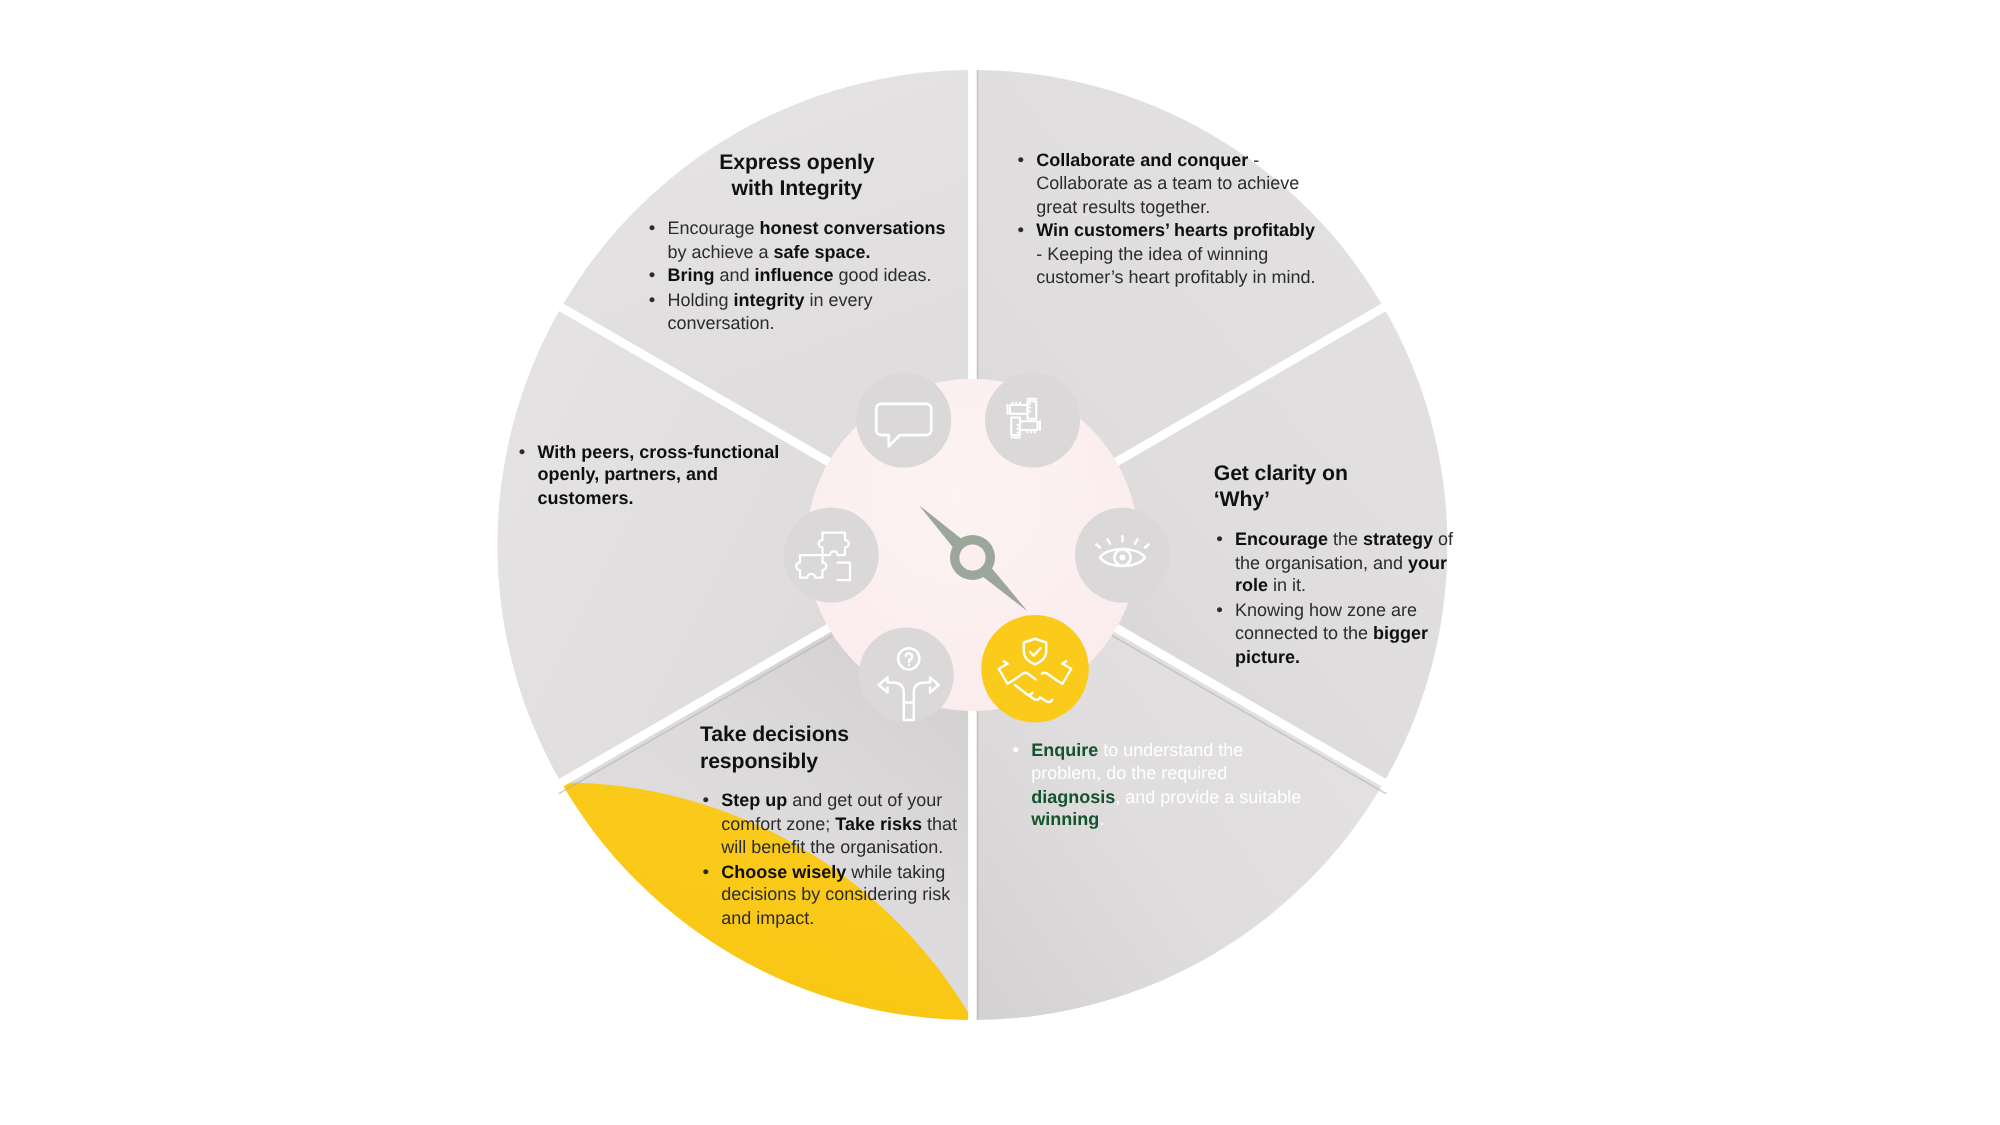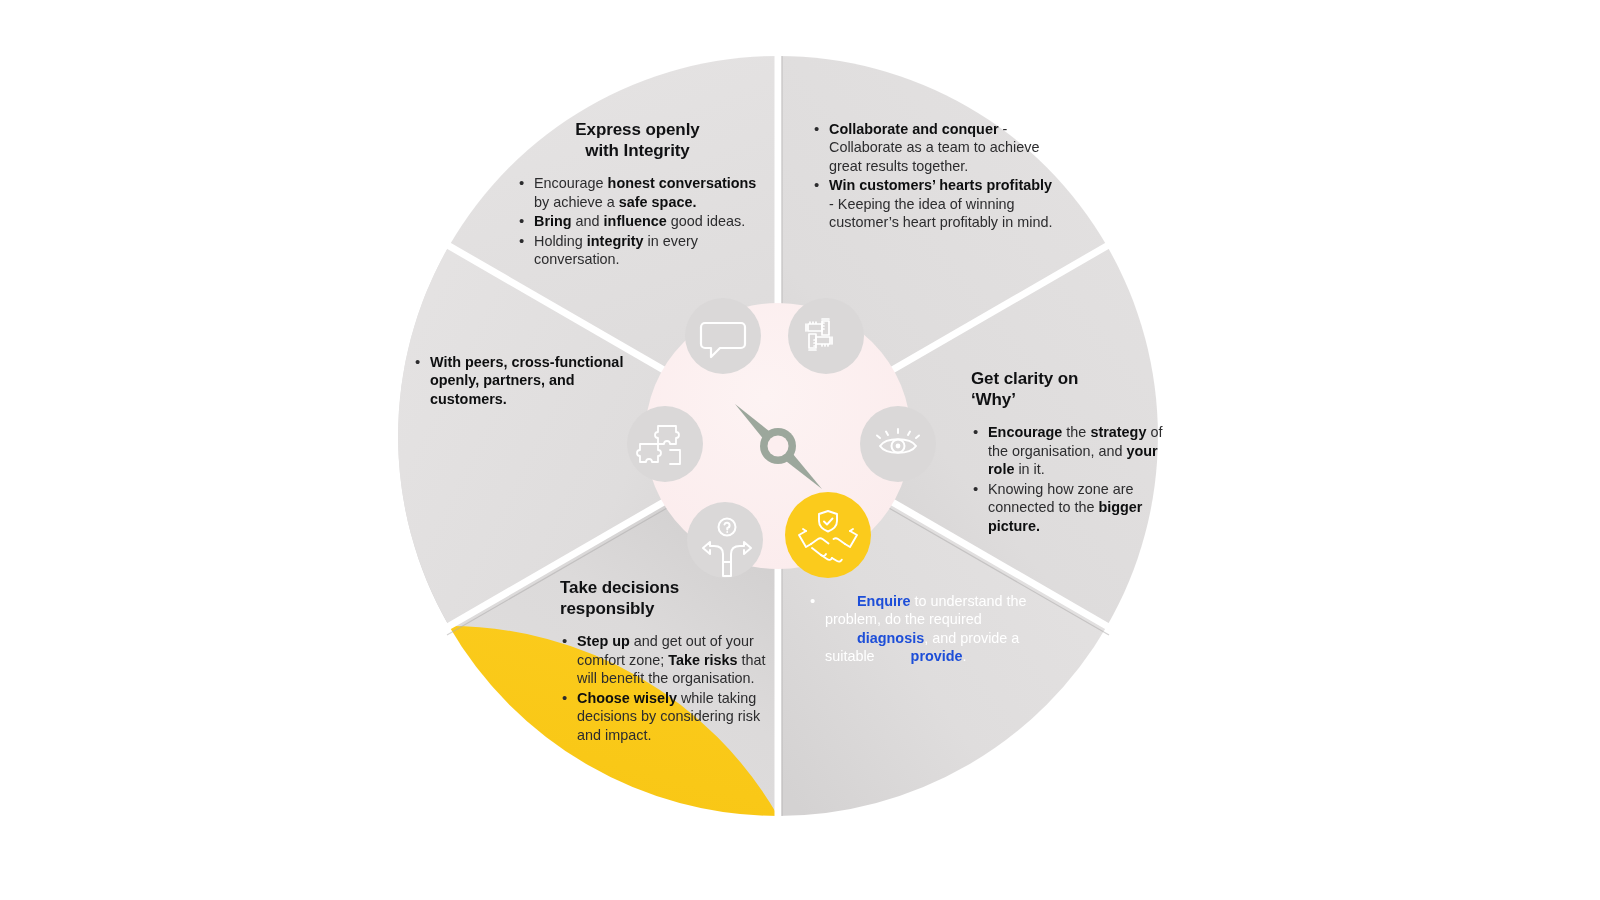--- a/index.html
+++ b/index.html
@@ -57,21 +57,21 @@
     left: -15px;
     top: -1px;
     font-size: 15px;
     line-height: 1.28;
   }
   .seg-list b { font-weight: bold; color: #0e0f10; }
 
   
   .seg-text.on-accent .seg-title { color: #ffffff; }
   .seg-text.on-accent .seg-list { color: #ffffff; }
-  .seg-text.on-accent .seg-list b { color: #1d4ed8; margin-left: 32px; }
+  .seg-text.on-accent .seg-list b { color: #14532d; }
 
   
   #txt-express   { left: 517px; top: 120px;  width: 255px; text-align: left; }
   #txt-express .seg-title { text-align: center; padding-right: 14px; }
   #txt-play      { left: 812px; top: 120px;  width: 248px; }
   #txt-clarity   { left: 971px; top: 369px;  width: 196px; }
   #txt-drive     { left: 808px; top: 592px;  width: 235px; }
   #txt-decisions { left: 560px; top: 578px;  width: 212px; }
   #txt-decisions .seg-title { text-align: left; padding-right: 8px; }
   #txt-share     { left: 413px; top: 353px;  width: 215px; }
@@ -265,21 +265,21 @@
       <span>‘Why’</span>
     </div>
     <ul class="seg-list">
         <li><span class="bullet">•</span><b>Encourage</b><span> the </span><b>strategy</b><span> of the organisation, and </span><b>your role</b><span> in it.</span></li>
         <li><span class="bullet">•</span><span>Knowing how zone are connected to the </span><b>bigger picture.</b></li>
       </ul>
   </div>
 
   <div class="seg-text on-accent" id="txt-drive">
     <ul class="seg-list">
-        <li><span class="bullet">•</span><b>Enquire</b><span> to understand the problem, do the required </span><b>diagnosis</b><span>, and provide a suitable </span><b>provide</b><span>.</span></li>
+        <li><span class="bullet">•</span><b>Enquire</b><span> to understand the problem, do the required </span><b>diagnosis</b><span>, and provide a suitable </span><b>winning</b><span>.</span></li>
       </ul>
   </div>
 
   <div class="seg-text" id="txt-decisions">
     <div class="seg-title">
       <span>Take decisions</span><br>
       <span>responsibly</span>
     </div>
     <ul class="seg-list">
         <li><span class="bullet">•</span><b>Step up</b><span> and get out of your comfort zone; </span><b>Take risks</b><span> that will benefit the organisation.</span></li>

